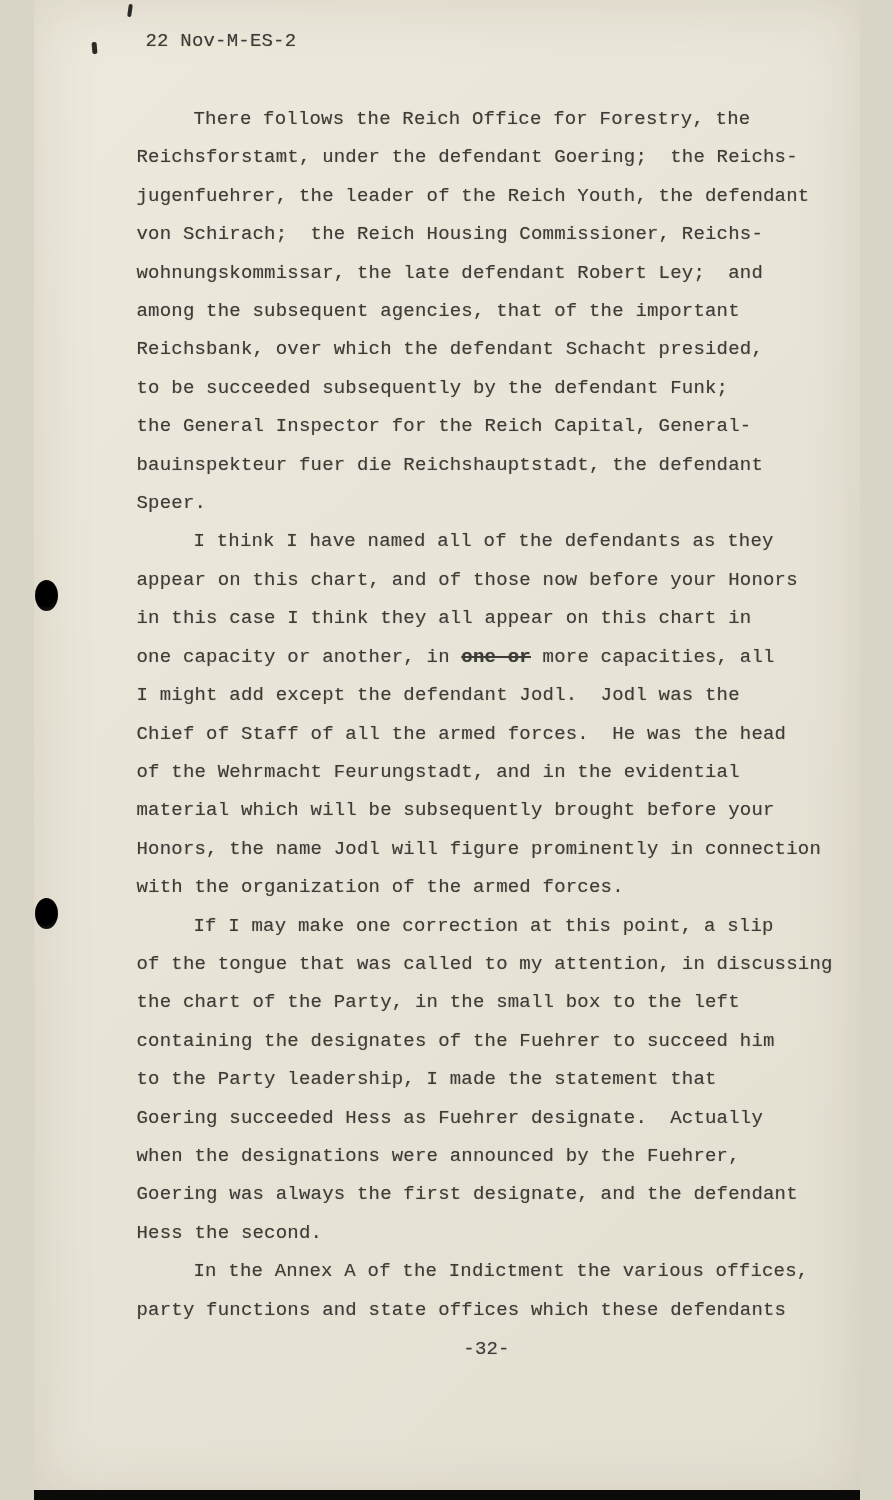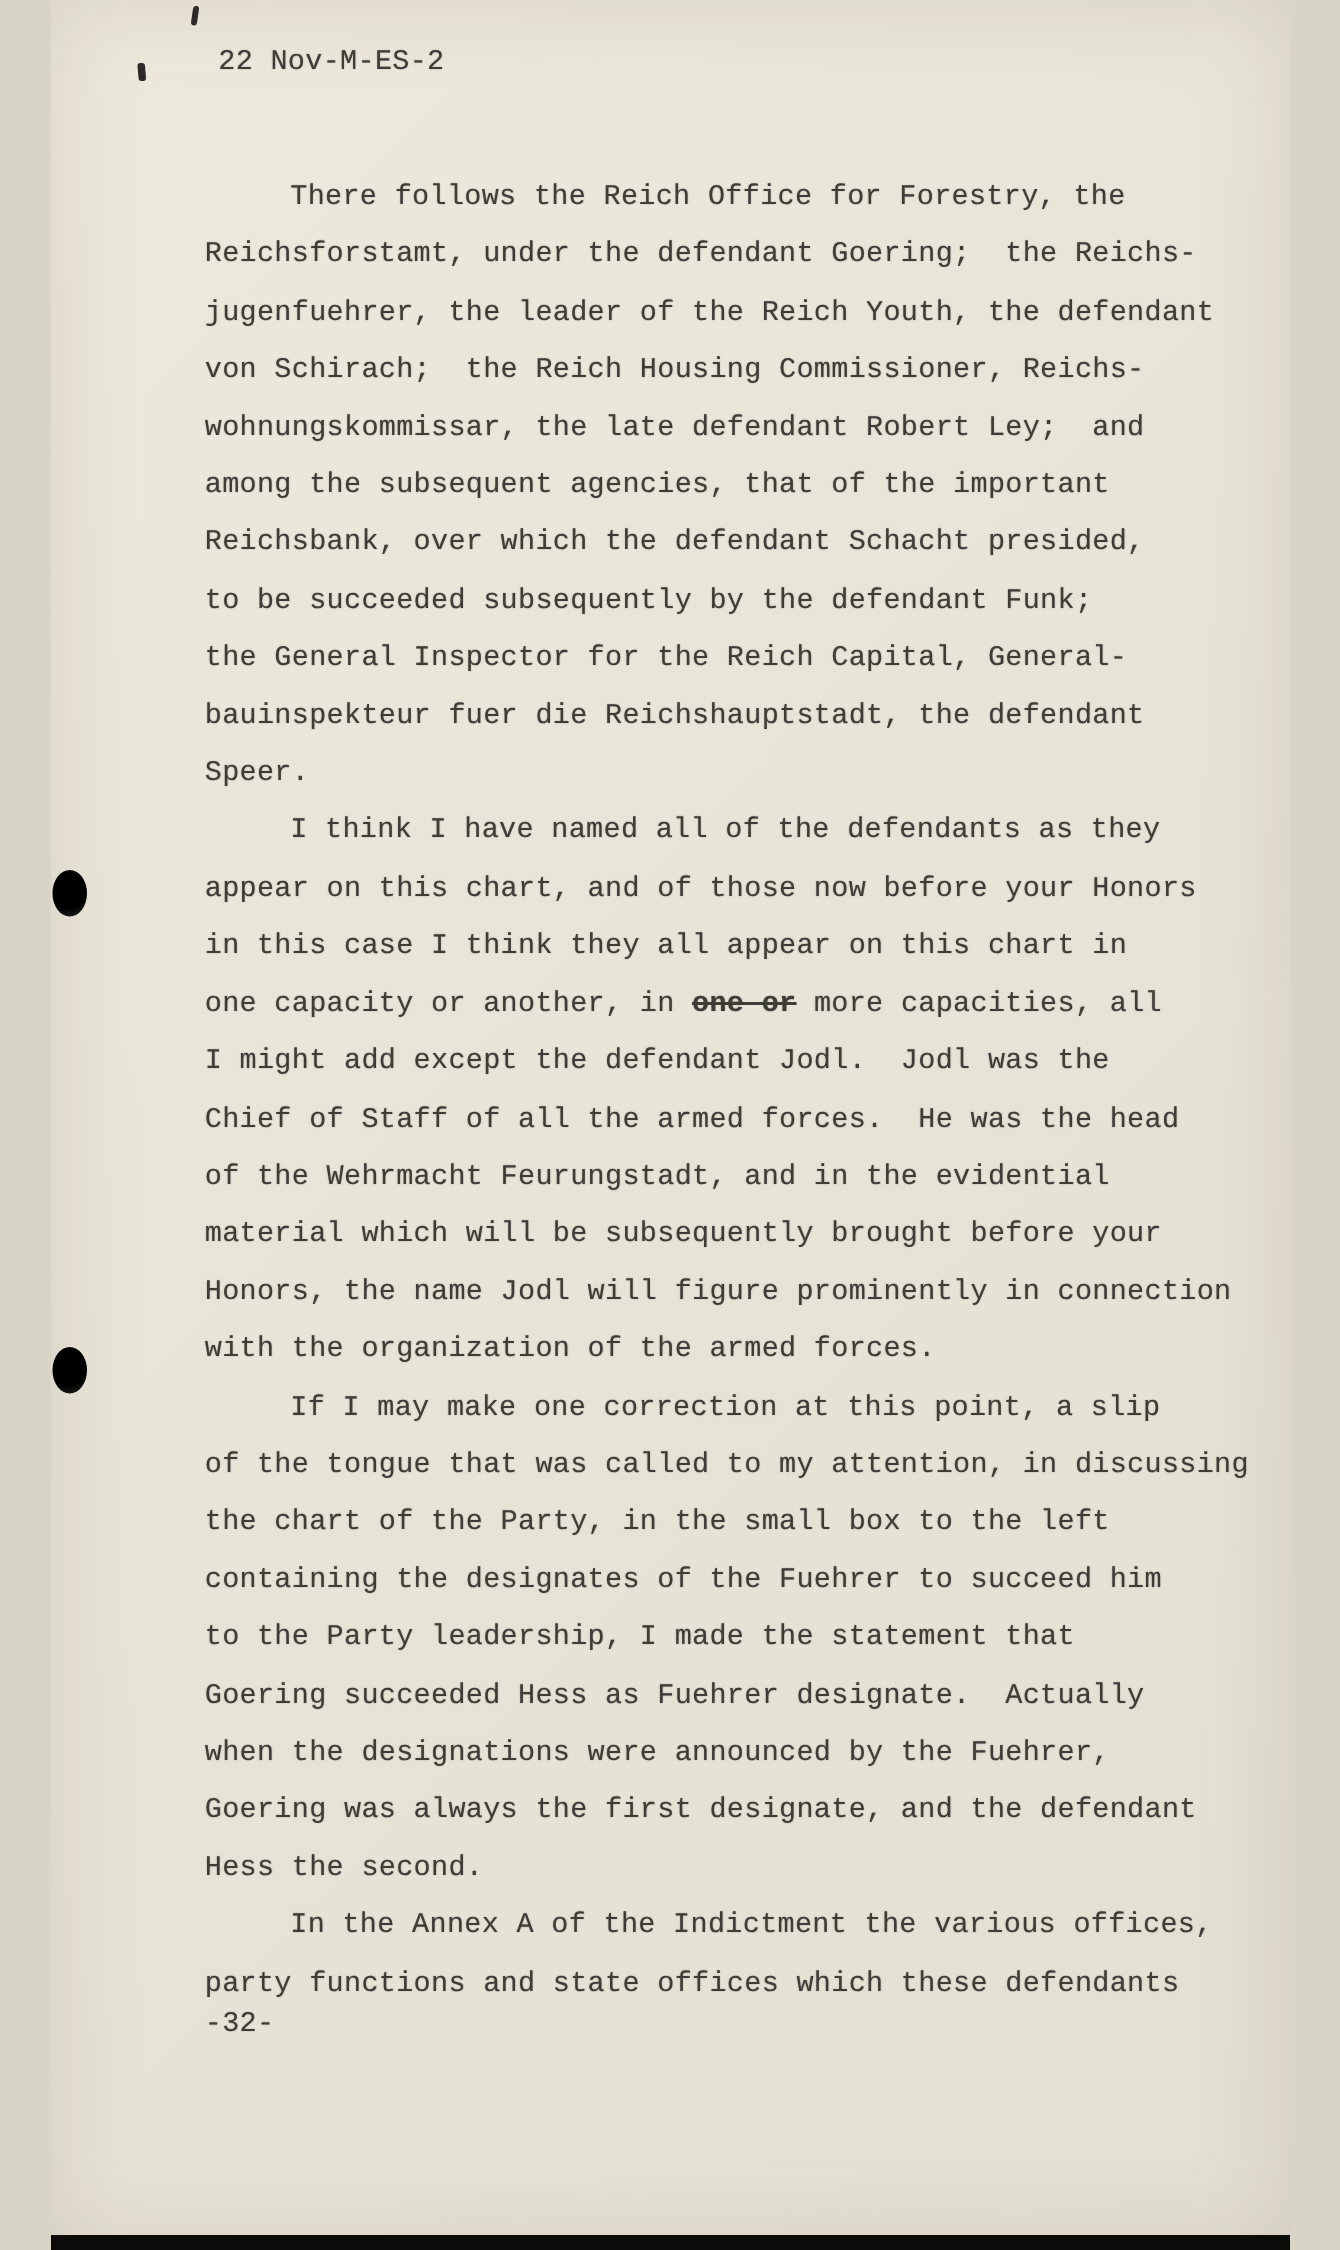--- a/index.html
+++ b/index.html
@@ -24,35 +24,35 @@
     text-shadow: 0 0 1px rgba(62,60,55,0.45);
   }
   .header {
     position: absolute;
     top: 30px;
     left: 112px;
     white-space: pre;
   }
   .body-block {
     position: absolute;
-    top: 112px;
+    top: 100px;
     left: 103px;
     width: 710px;
     line-height: 38.4px;
     white-space: pre;
   }
   .para { margin: 0; }
   .para .line:first-child { padding-left: 57px; }
   .strike { text-decoration: line-through; text-decoration-thickness: 2px; font-weight: bold; }
   .page-number {
     position: absolute;
     top: 1338px;
     left: 103px;
     width: 700px;
-    text-align: left;
+    text-align: center;
   }
   .hole {
     position: absolute;
     left: 1px;
     width: 23px;
     height: 31px;
     border-radius: 50%;
     background: radial-gradient(circle at 45% 45%, #000 55%, #2a2a28 100%);
   }
   .hole1 { top: 580px; }

